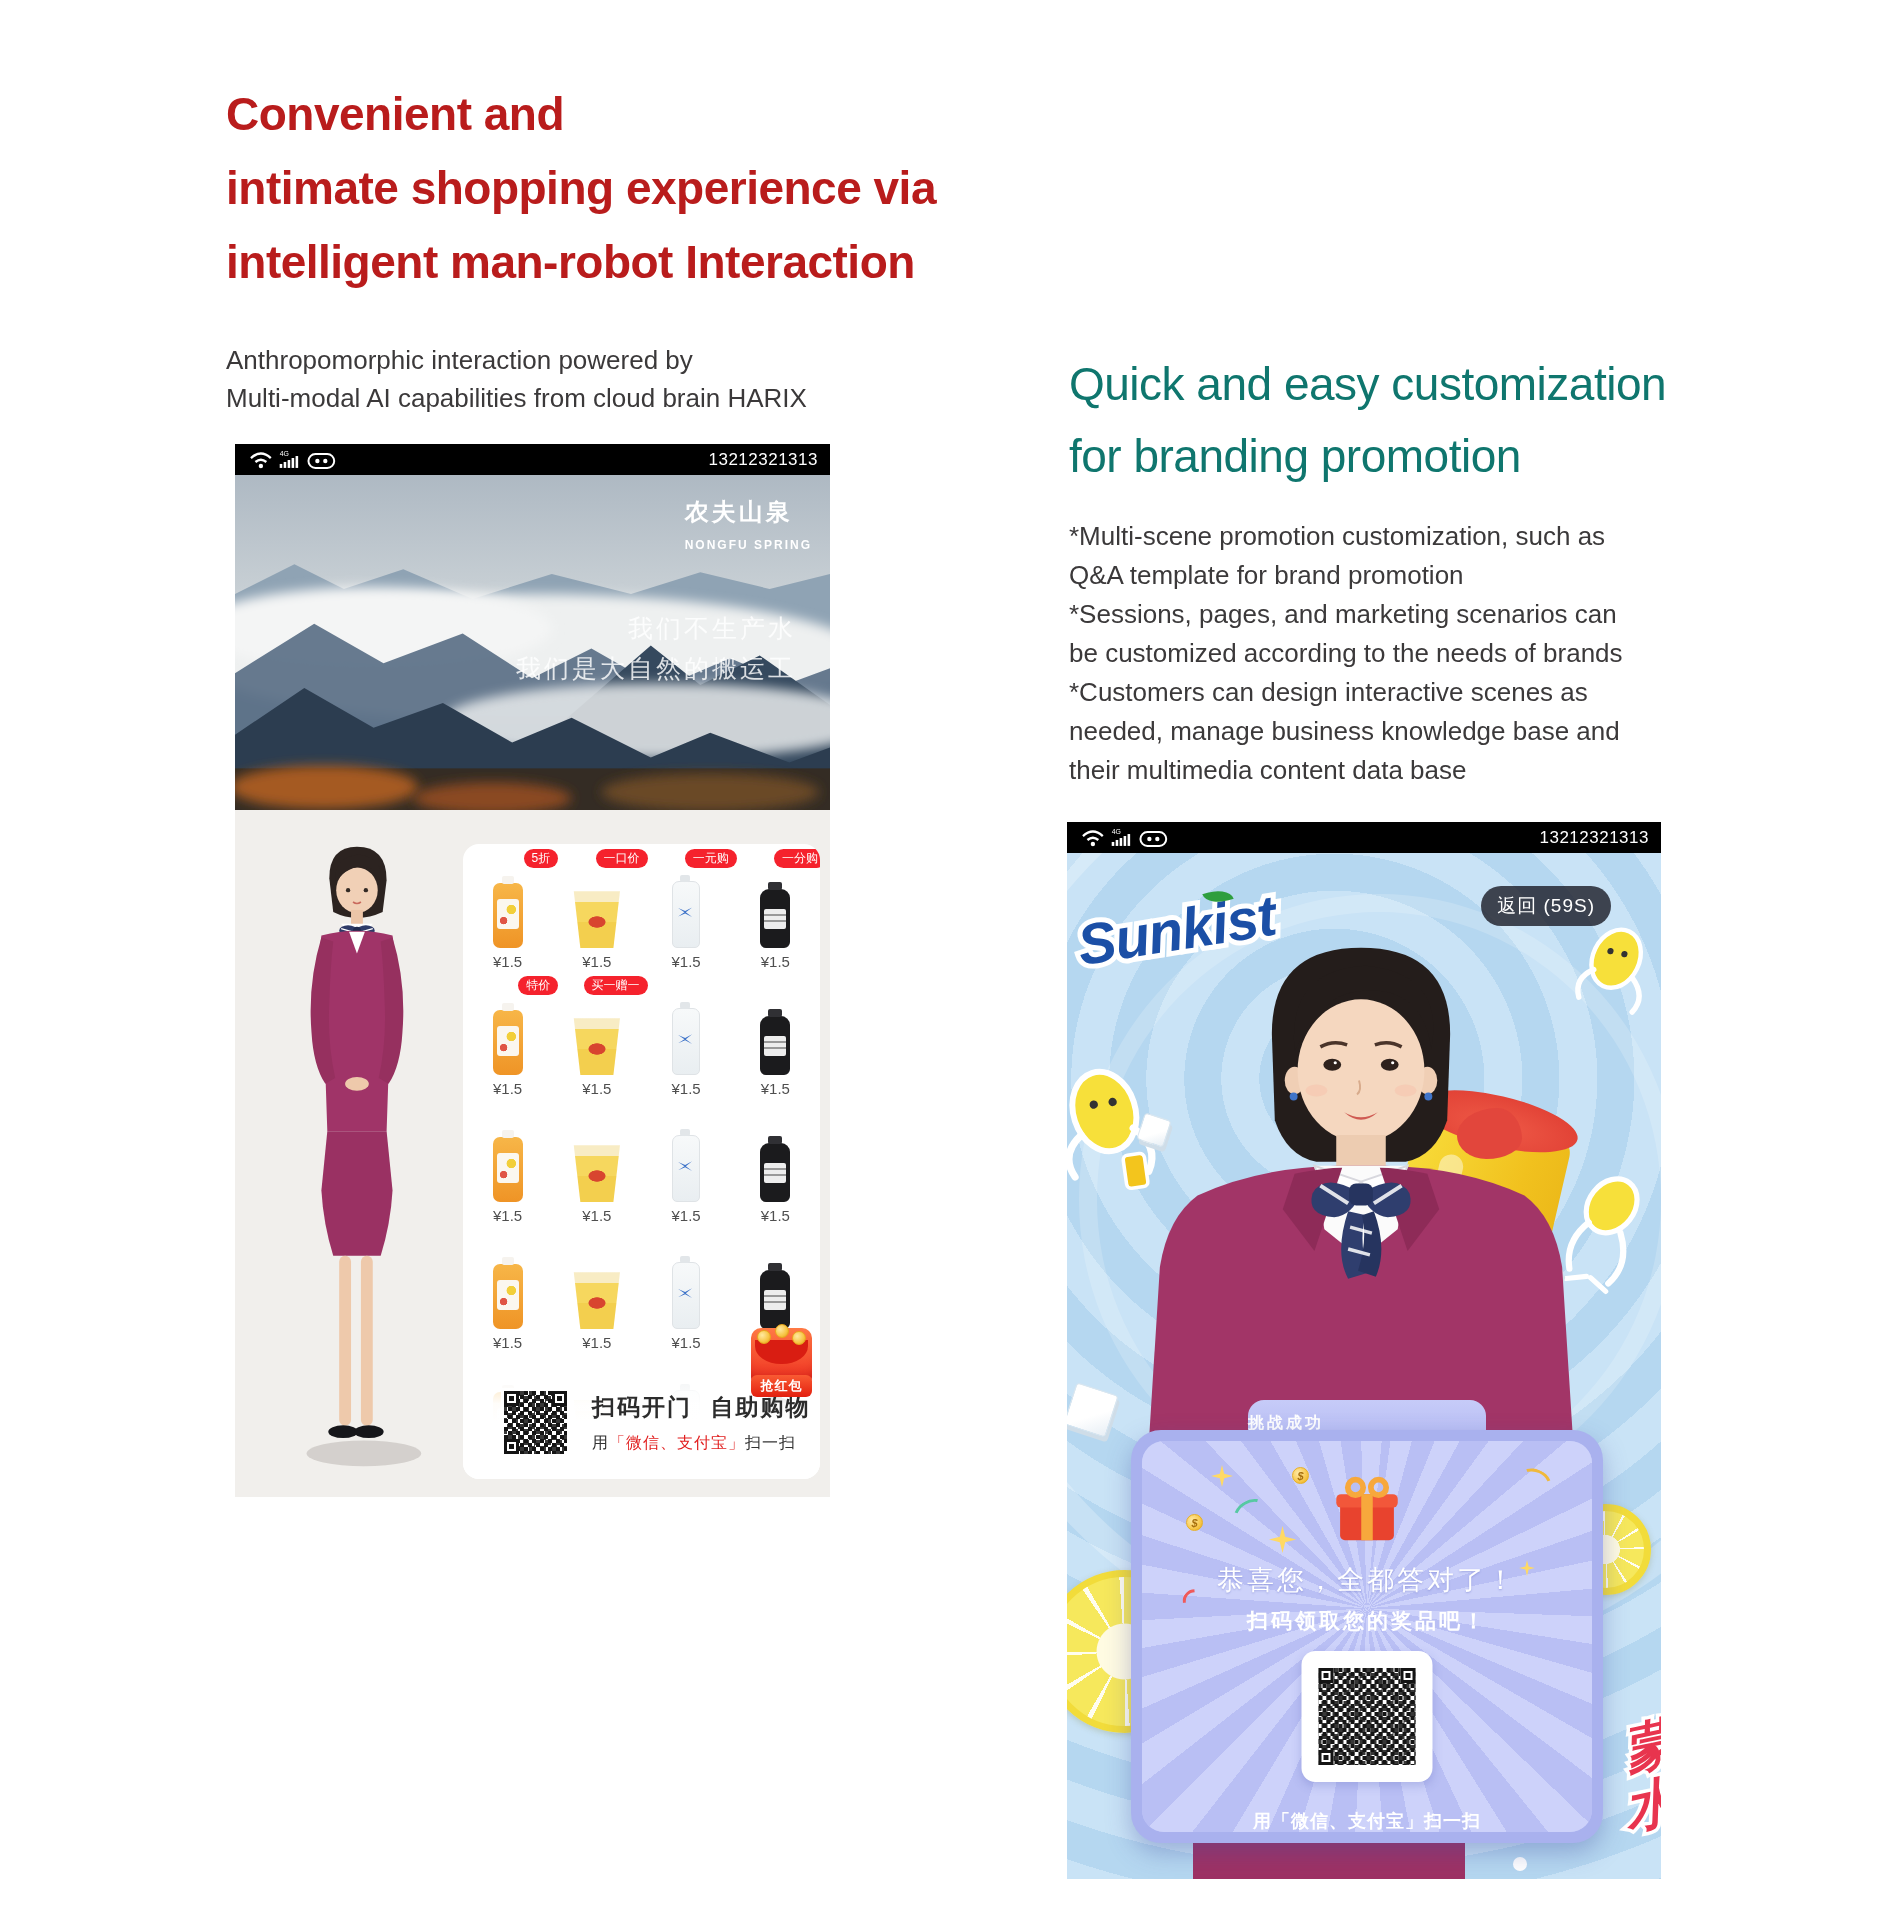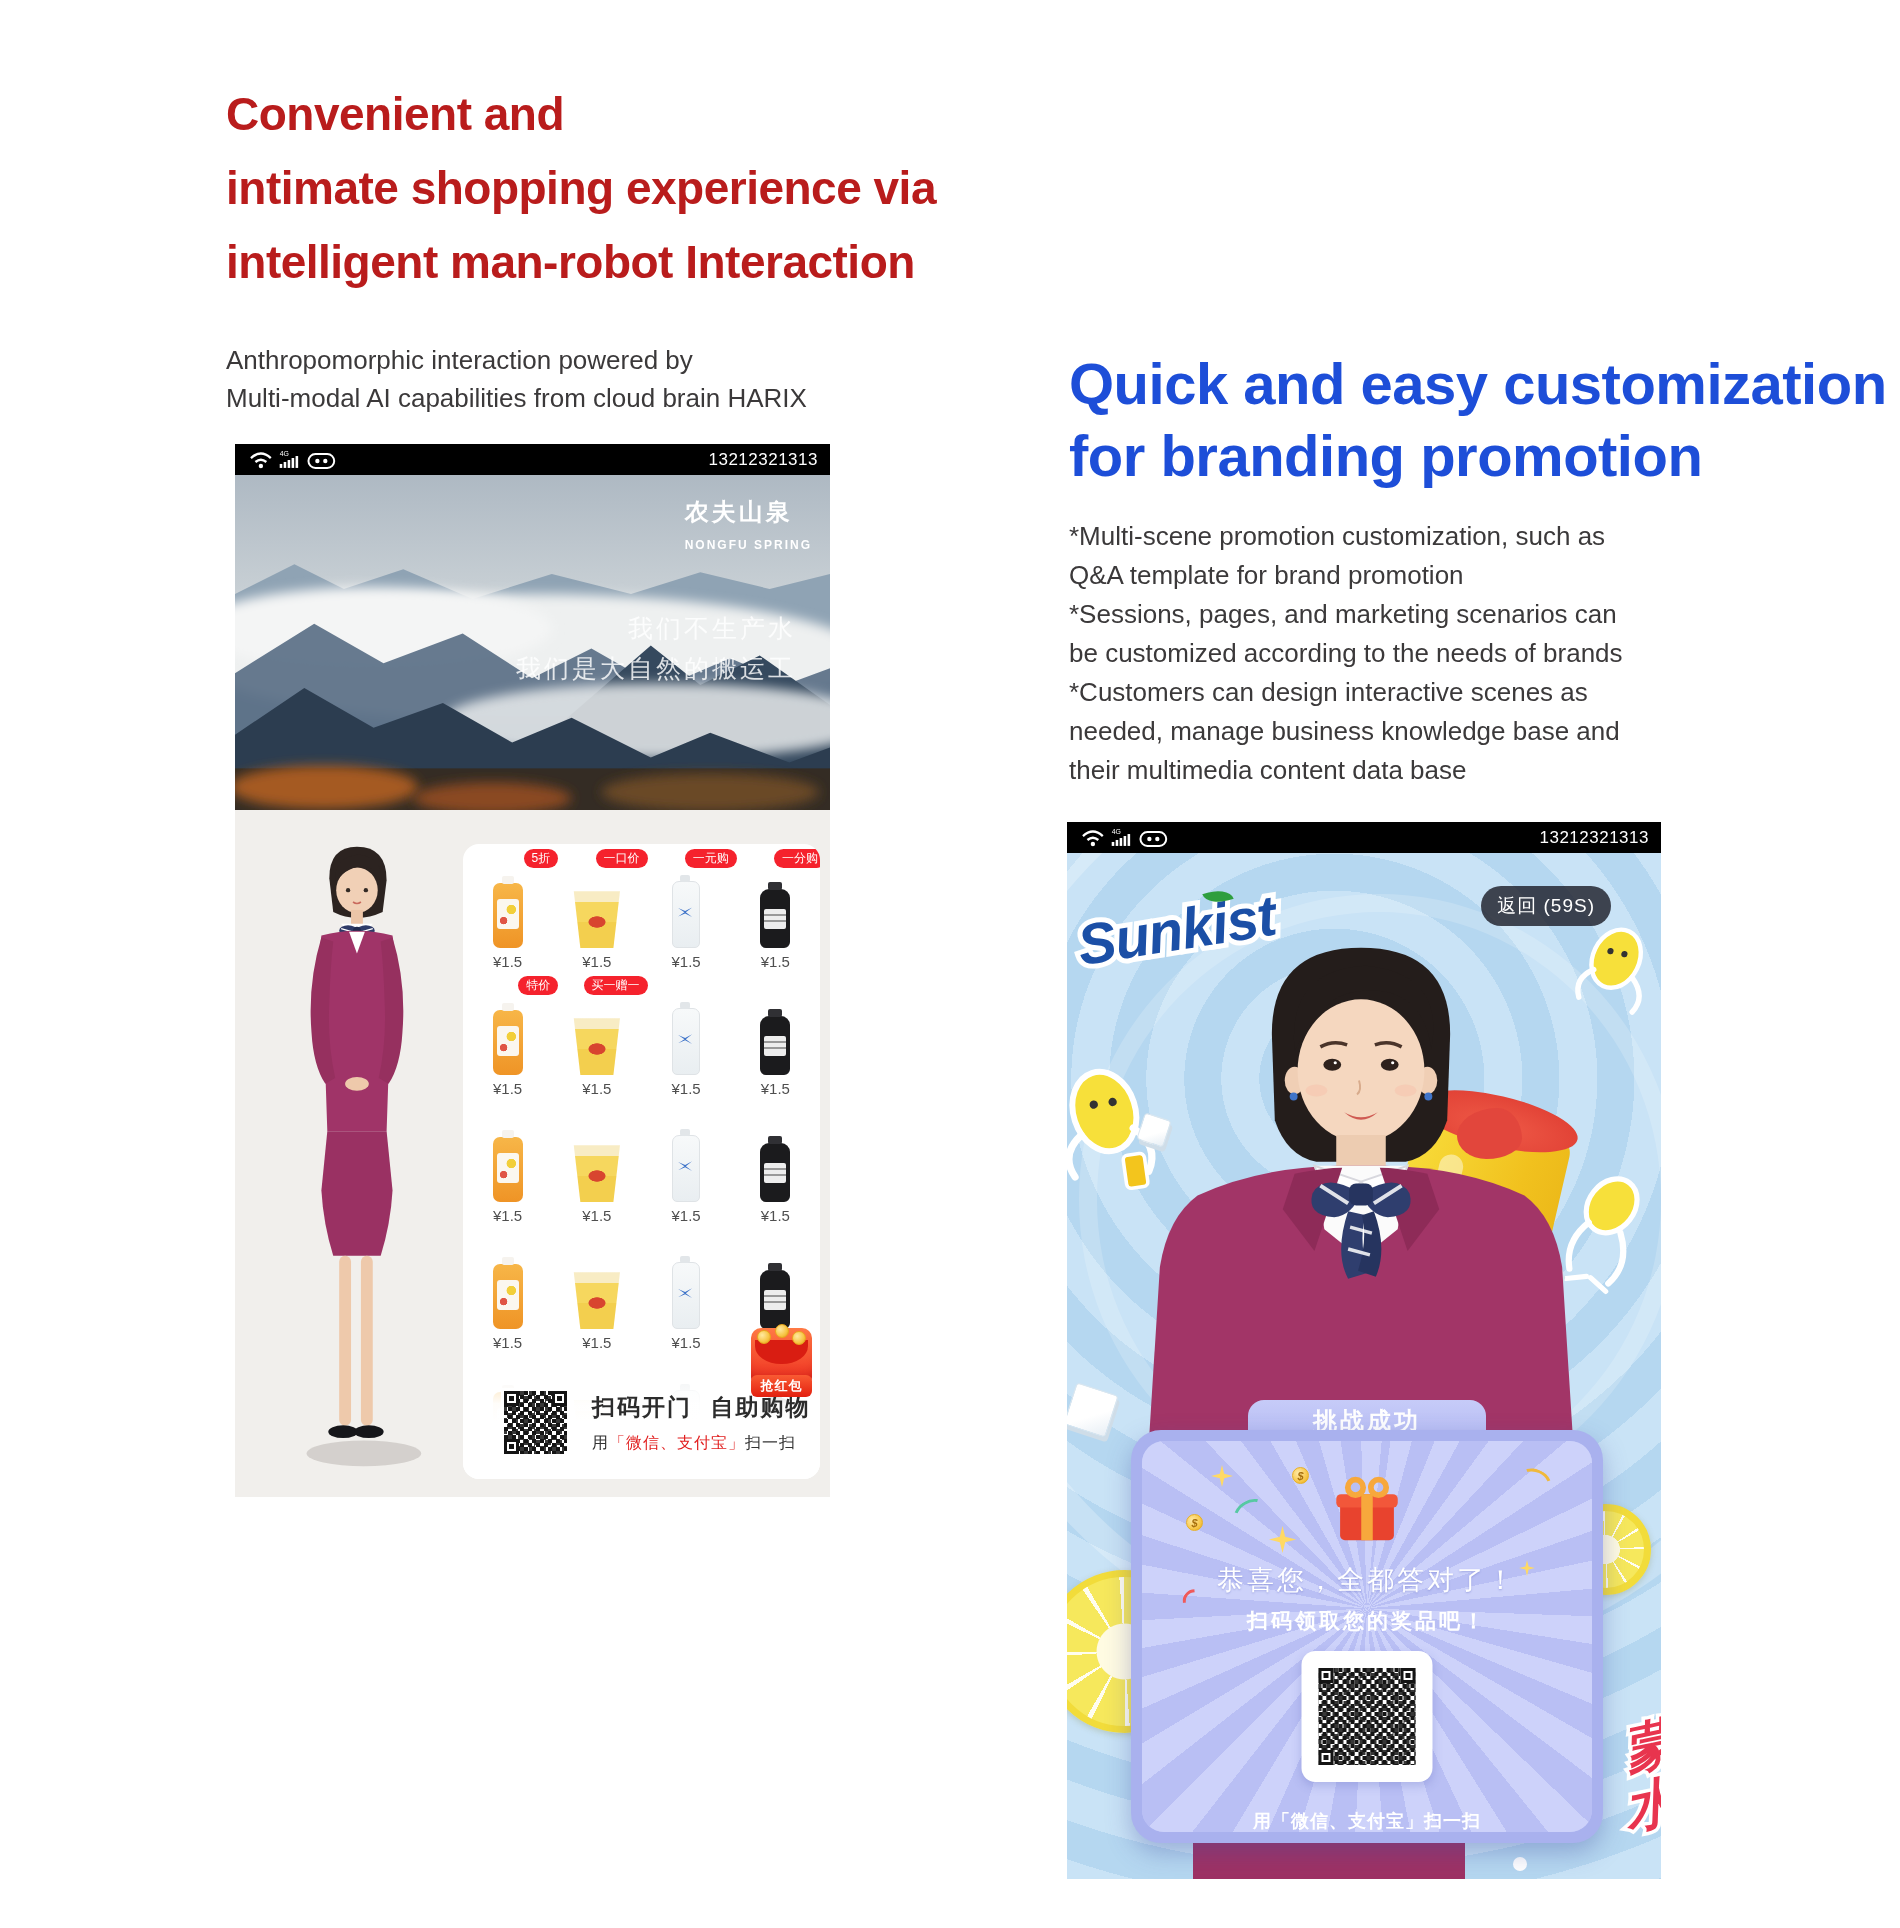--- a/index.html
+++ b/index.html
@@ -6,22 +6,22 @@
   .page{position:relative;width:1901px;height:1929px;background:#fff;overflow:hidden;
         font-family:"Liberation Sans",sans-serif;color:#3b393a;}
 
   
   .l-heading{position:absolute;left:226px;top:77px;font-size:46px;line-height:74px;
              font-weight:700;letter-spacing:-0.5px;color:#b91c1c;white-space:nowrap;}
   .l-sub{position:absolute;left:226px;top:341px;font-size:26px;line-height:38px;
          color:#3b393a;white-space:pre-line;}
 
   
-  .r-heading{position:absolute;left:1069px;top:348px;font-size:58px;line-height:72px;
-             font-weight:700;letter-spacing:-0.5px;color:#1d4ed8;white-space:nowrap;}
+  .r-heading{position:absolute;left:1069px;top:348px;font-size:46px;line-height:72px;
+             font-weight:400;letter-spacing:-0.5px;color:#0f766e;white-space:nowrap;}
   .r-body{position:absolute;left:1069px;top:517px;font-size:26px;line-height:39px;
           color:#3b393a;white-space:pre-line;}
 
   
   .phone{position:absolute;overflow:hidden;background:#fff;}
   .sb{position:absolute;left:0;right:0;top:0;height:31px;background:#000;color:#fff;
       display:flex;align-items:center;justify-content:space-between;padding:12px 12px;box-sizing:border-box;z-index:9;}
   .sb-num{font-size:17px;letter-spacing:0.5px;}
 
   
@@ -137,22 +137,22 @@
   .bird::after{content:"";position:absolute;left:6px;top:6px;width:16px;height:10px;background:#e8eef4;border-radius:50%;}
   .avatar-right{position:absolute;left:71px;top:77px;width:446px;height:525px;z-index:2;}
   .side-text{position:absolute;right:-16px;top:863px;z-index:4;display:flex;flex-direction:column;line-height:59px;}
   .side-char{font-size:53px;font-weight:800;font-style:italic;color:#e8344e;
      -webkit-text-stroke:7px #fff;paint-order:stroke fill;transform:rotate(-12deg);}
   .below-body{position:absolute;left:126px;top:990px;width:272px;height:36px;background:#9e3164;z-index:1;}
   .wdot{position:absolute;left:446px;top:1004px;width:14px;height:14px;border-radius:50%;background:#fff;z-index:2;}
 
   .dialog{position:absolute;left:64px;top:547px;width:472px;height:443px;z-index:5;}
   .dlg-tab{position:absolute;left:50%;top:0;transform:translateX(-50%);width:238px;height:47px;
-     background:linear-gradient(#c6cbf8,#b4baf3);border-radius:16px;color:#fff;font-size:24px;
-     font-weight:700;text-align:center;line-height:46px;letter-spacing:3px;font-family:Liberation Mono, monospace;}
+     background:linear-gradient(#c6cbf8,#b4baf3);border-radius:16px;color:#fff;font-size:16px;
+     font-weight:700;line-height:46px;letter-spacing:3px;}
   .dlg-body{position:absolute;left:0;right:0;top:30px;bottom:0;background:#a9b1ee;border-radius:30px;
      box-shadow:0 10px 24px rgba(70,80,160,.35);}
   .dlg-rays{position:absolute;inset:11px;border-radius:22px;overflow:hidden;background:#bfc5f6;}
   .dlg-rays::before{content:"";position:absolute;left:-40%;top:-40%;width:180%;height:180%;
      background:repeating-conic-gradient(from 8deg at 50% 46%, #cdd2fa 0 7deg, #b9bff4 7deg 14deg);}
   .dlg-content{position:absolute;inset:11px;z-index:2;text-align:center;}
   .gift{position:absolute;left:50%;top:32px;transform:translateX(-50%);width:77px;height:73px;}
   .congrats{position:absolute;left:0;right:0;top:121px;font-size:27px;font-weight:400;color:#fff;
      letter-spacing:3px;text-shadow:0 1px 2px rgba(90,100,190,.4);}
   .dlg-hint{position:absolute;left:0;right:0;top:166px;font-size:21px;color:#fff;letter-spacing:3px;font-weight:600;}

